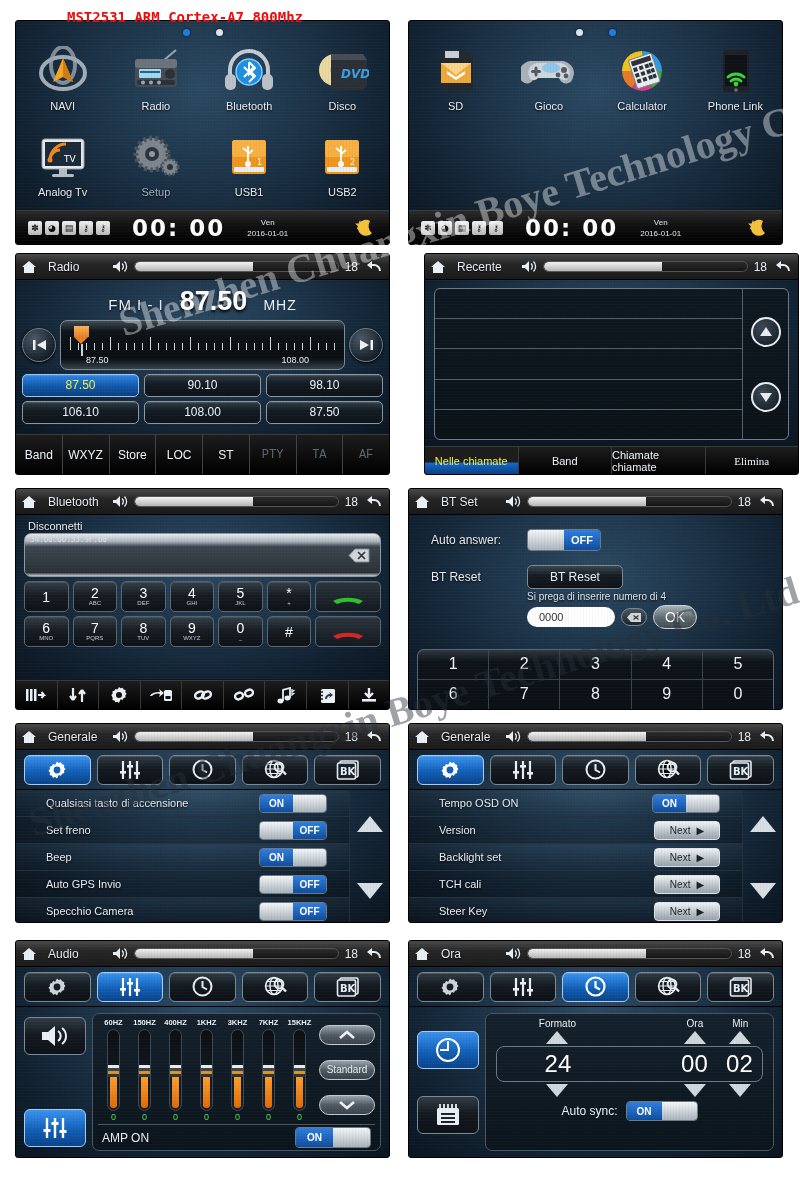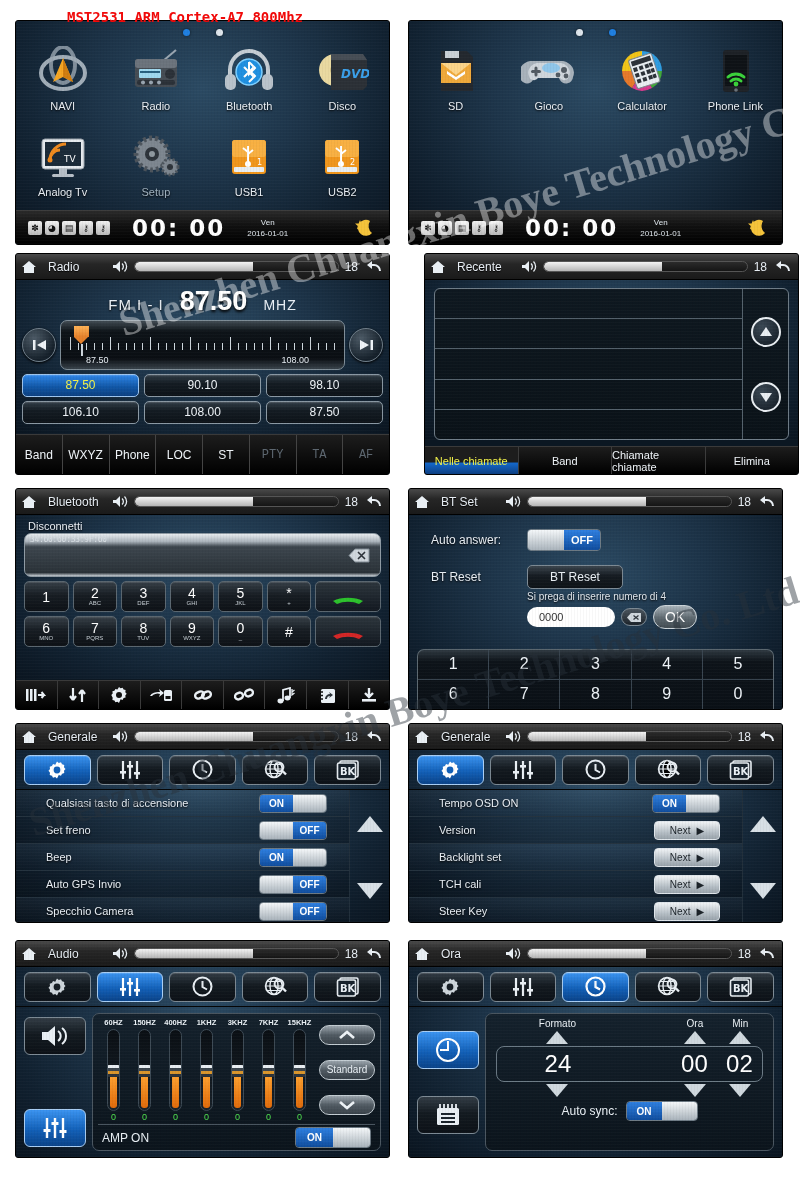--- a/index.html
+++ b/index.html
@@ -150,21 +150,21 @@
   .recline:last-child{ border-bottom:none; }
   .recside{ width:46px; border-left:1px solid #54616b; display:flex;
     flex-direction:column; align-items:center; justify-content:space-around; padding:10px 0;}
   .circbtn{ width:30px; height:30px; border-radius:50%; border:2px solid #e9eef2;
     display:flex; align-items:center; justify-content:center;
     background:radial-gradient(circle at 35% 30%,#3a4854,#101820); }
   .rectabs{ height:28px; flex:none; display:flex; margin-top:6px;
     background:linear-gradient(180deg,#1d1d1d,#000); border-top:1px solid #3a3a3a; }
   .rtab{ flex:1; display:flex; align-items:center; justify-content:center; color:#eef3f7;
     font-size:11px; border-right:1px solid #3c3c3c; }
-  .rtab:last-child{ border-right:none; }
+  .rtab:last-child{ border-right:none;font-family:Liberation Serif, serif; }
   .rtab.sel{ color:#f2f24a; background:linear-gradient(180deg,#1d1d1d 55%, #1467c9 60%, #0d3f82 100%); }
 
   
   .bt-body{ flex:1; padding:4px 8px 0 8px; display:flex; flex-direction:column; }
   .bt-disc{ color:#e8eef4; font-size:11px; margin:1px 0 1px 4px; text-shadow:0 1px 2px #000;}
   .bt-field{
     height:44px; border-radius:7px; position:relative;
     background:linear-gradient(180deg,#e8ecef 0%,#aab3bb 18%,#3d464e 30%,#2a3238 92%,#c9d0d6 100%);
     border:1px solid #8e9aa3;
   }
@@ -656,21 +656,21 @@
         <div class="pbtn">106.10</div>
         <div class="pbtn">108.00</div>
         <div class="pbtn">87.50</div>
       </div>
     </div>
   </div>
 
   <div class="radiofoot">
     <div class="rf">Band</div>
     <div class="rf">WXYZ</div>
-    <div class="rf">Phone</div>
+    <div class="rf">Store</div>
     <div class="rf">LOC</div>
     <div class="rf">ST</div>
     <div class="rf dim">PTY</div>
     <div class="rf dim">TA</div>
     <div class="rf dim">AF</div>
   </div>
  </div>
 </div>
 
 <div class="panel" style="left:424px; top:253px; width:375px; height:222px;">

